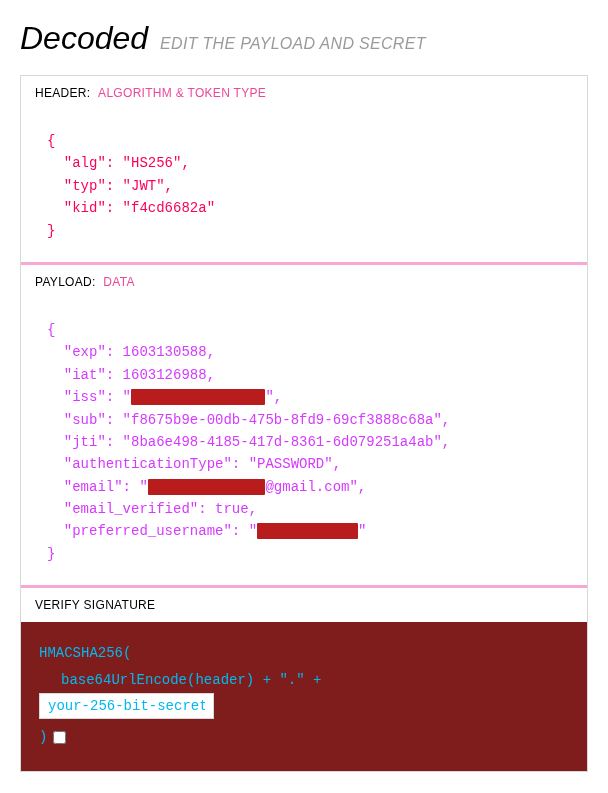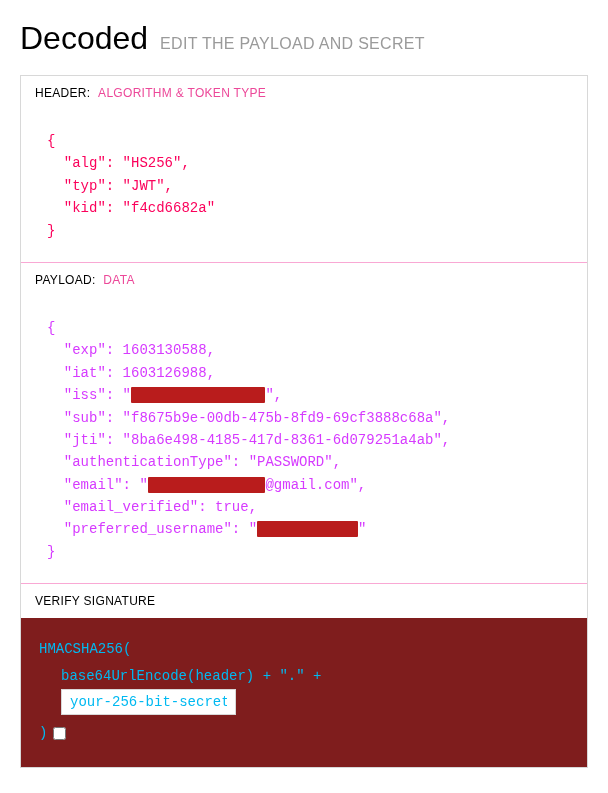--- a/index.html
+++ b/index.html
@@ -6,41 +6,42 @@
     body {
       font-family: -apple-system, BlinkMacSystemFont, "Segoe UI", Helvetica, Arial, sans-serif;
       background: #fff;
       padding: 20px;
       width: 608px;
     }
     .title-row {
       display: flex;
       align-items: baseline;
       margin-bottom: 18px;
+      font-style: italic;
     }
     .title {
       font-size: 32px;
       font-weight: 400;
       color: #000;
       margin-right: 12px;
     }
     .subtitle {
       font-size: 16px;
       color: #9a9a9a;
       letter-spacing: 0.3px;
     }
     .panel {
       border: 1px solid #d8d8d8;
     }
     .section-header {
       padding: 10px 14px;
       font-size: 12px;
       color: #000;
       letter-spacing: 0.3px;
-      border-top: 1px solid #f9a8d4;
+      border-top: 3px solid #f9a8d4;
     }
     .section-header:first-child { border-top: none; }
     .section-header .hlabel {
       color: #ec4899;
       margin-left: 4px;
     }
     .code-block {
       padding: 20px 26px;
       font-family: Consolas, Monaco, "Courier New", monospace;
       font-size: 14px;
@@ -66,21 +67,20 @@
     }
     .verify-indent { padding-left: 22px; display: block; }
     .secret-input {
       font-family: Consolas, Monaco, "Courier New", monospace;
       font-size: 14px;
       color: #00b9f1;
       border: 1px solid #d8d8d8;
       background: #fff;
       padding: 4px 8px;
       width: 175px;
-      margin-left: 22px;
     }
     .verify-last { display: flex; align-items: center; gap: 6px; margin-top: 4px; }
     .verify-last input[type="checkbox"] { width: 13px; height: 13px; }
     .verify-last .cb-label { color: #00b9f1; }
   </style>
 </head>
 <body>
 
 <div class="title-row">
   <div class="title">Decoded</div>

